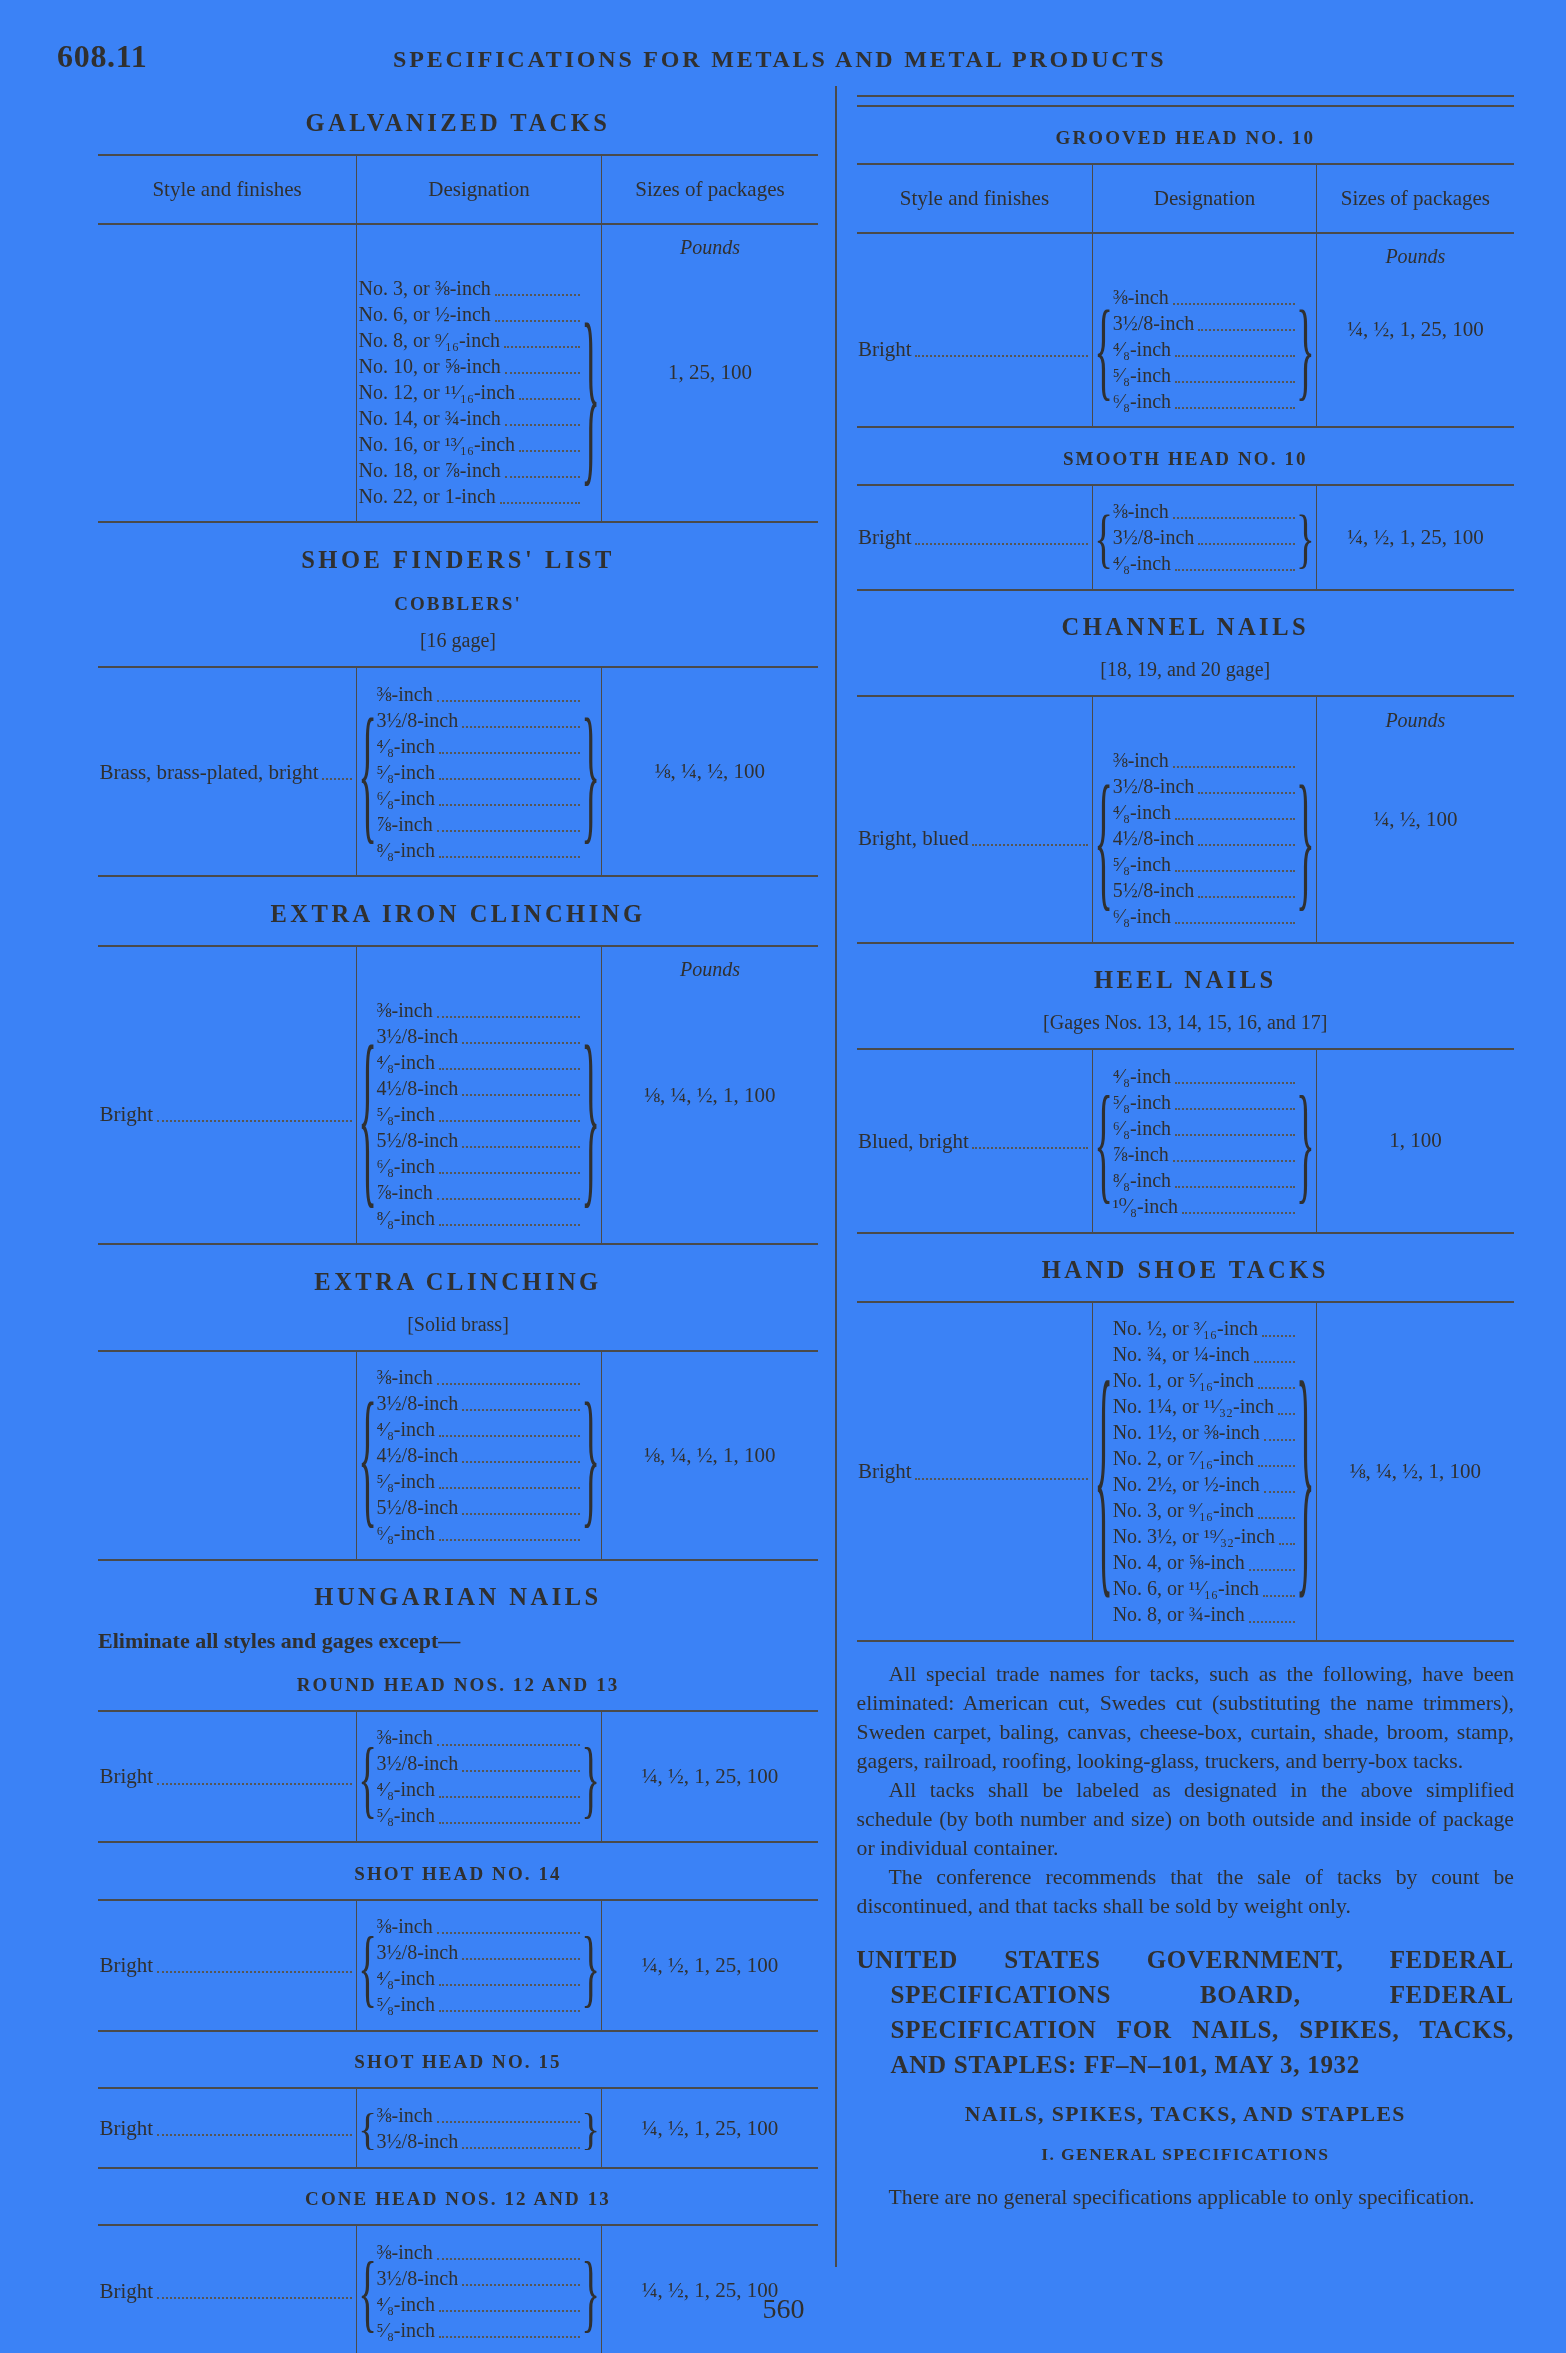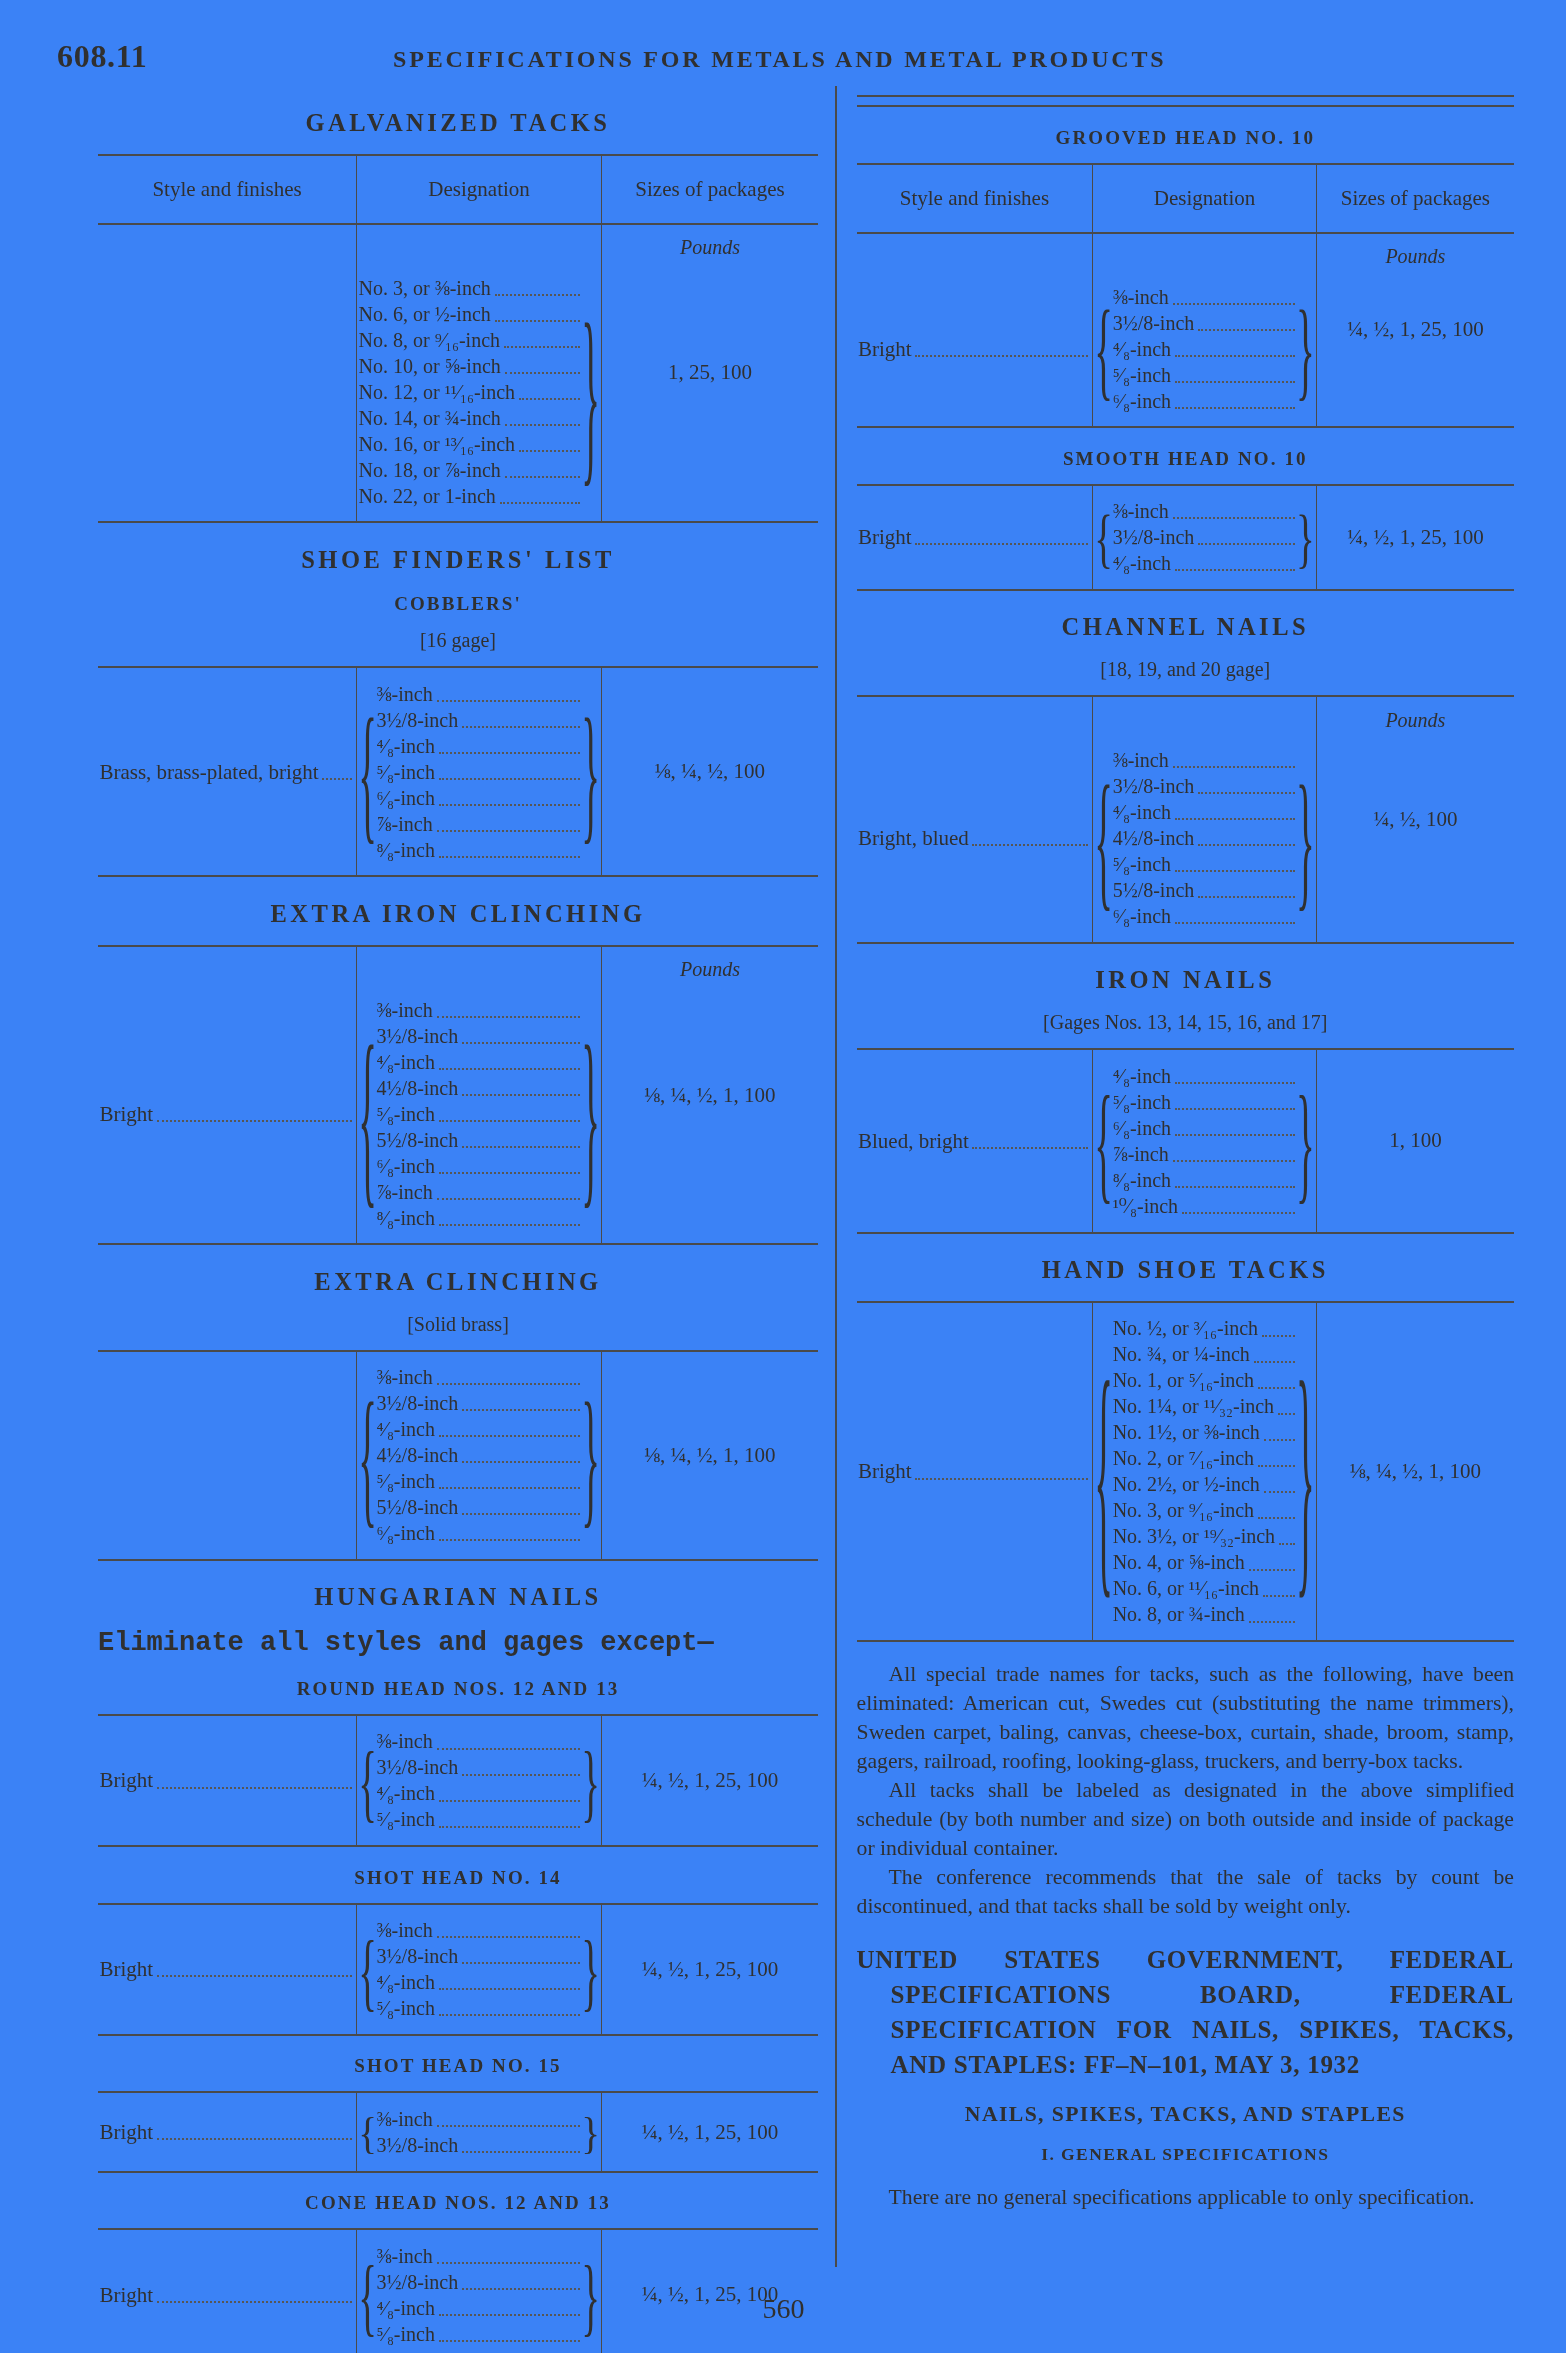--- a/index.html
+++ b/index.html
@@ -11,21 +11,21 @@
   .page-header{display:flex;align-items:baseline;padding:38px 57px 0 57px;}
   .folio{font-size:32px;font-weight:bold;letter-spacing:0.7px;}
   .running-title{flex:1;text-align:center;font-size:24px;font-weight:bold;letter-spacing:2.8px;margin-right:98px;}
   .columns{display:flex;align-items:stretch;padding:11.2px 53px 0 53px;height:2181px;margin-left:45px;}
   .col-left{width:720px;padding-right:17px;border-right:2.1px solid #4a4a4a;}
   .col-right{flex:1;padding-left:19.6px;min-width:0;}
 
   .sec-title-large{text-align:center;font-weight:bold;font-size:24.5px;letter-spacing:3.5px;margin:22.4px 0 17px;}
   .sec-title-small{text-align:center;font-weight:bold;font-size:19px;letter-spacing:2.1px;margin:19.6px 0 14px;}
   .sec-bracket{text-align:center;font-size:20px;margin:8.4px 0 14px;}
-  .sec-note{font-size:27px;font-weight:bold;margin:1.4px 0 12.6px;font-family:Liberation Mono, monospace;}
+  .sec-note{font-size:22px;font-weight:bold;margin:1.4px 0 12.6px;}
 
   .tbl{border-top:2.1px solid #4a4a4a;border-bottom:2.1px solid #4a4a4a;margin-bottom:4.2px;}
   .tbl-headrow{display:flex;border-bottom:2.1px solid #4a4a4a;}
   .hc{padding:21px 5.6px;text-align:center;font-size:21px;box-sizing:border-box;}
   .hc1{width:36%;border-right:1.4px solid #4a4a4a;}
   .hc2{width:34%;border-right:1.4px solid #4a4a4a;}
   .hc3{width:30%;}
   .tbl-body{display:flex;}
   .cell{box-sizing:border-box;}
   .cell-style{width:36%;border-right:1.4px solid #4a4a4a;padding:12.6px 2.8px 12.6px 1.4px;display:flex;align-items:center;}
@@ -594,21 +594,21 @@
                 </div>
               </div>
               <div class="cell cell-sizes">
                 <div class="pounds">Pounds</div>
                 <div class="sizes-val">¼, ½, 100</div>
               </div>
             </div>
           </div>
         </div>
         <div class="table-section">
-          <div class="sec-title-large">IRON NAILS</div>
+          <div class="sec-title-large">HEEL NAILS</div>
           <div class="sec-bracket">[Gages Nos. 13, 14, 15, 16, and 17]</div>
           <div class="tbl">
             <div class="tbl-body">
               <div class="cell cell-style">
                 <div class="leader-row">
                   <span class="lbl">Blued, bright</span>
                   <span class="dots"></span>
                 </div>
               </div>
               <div class="cell cell-desig">

